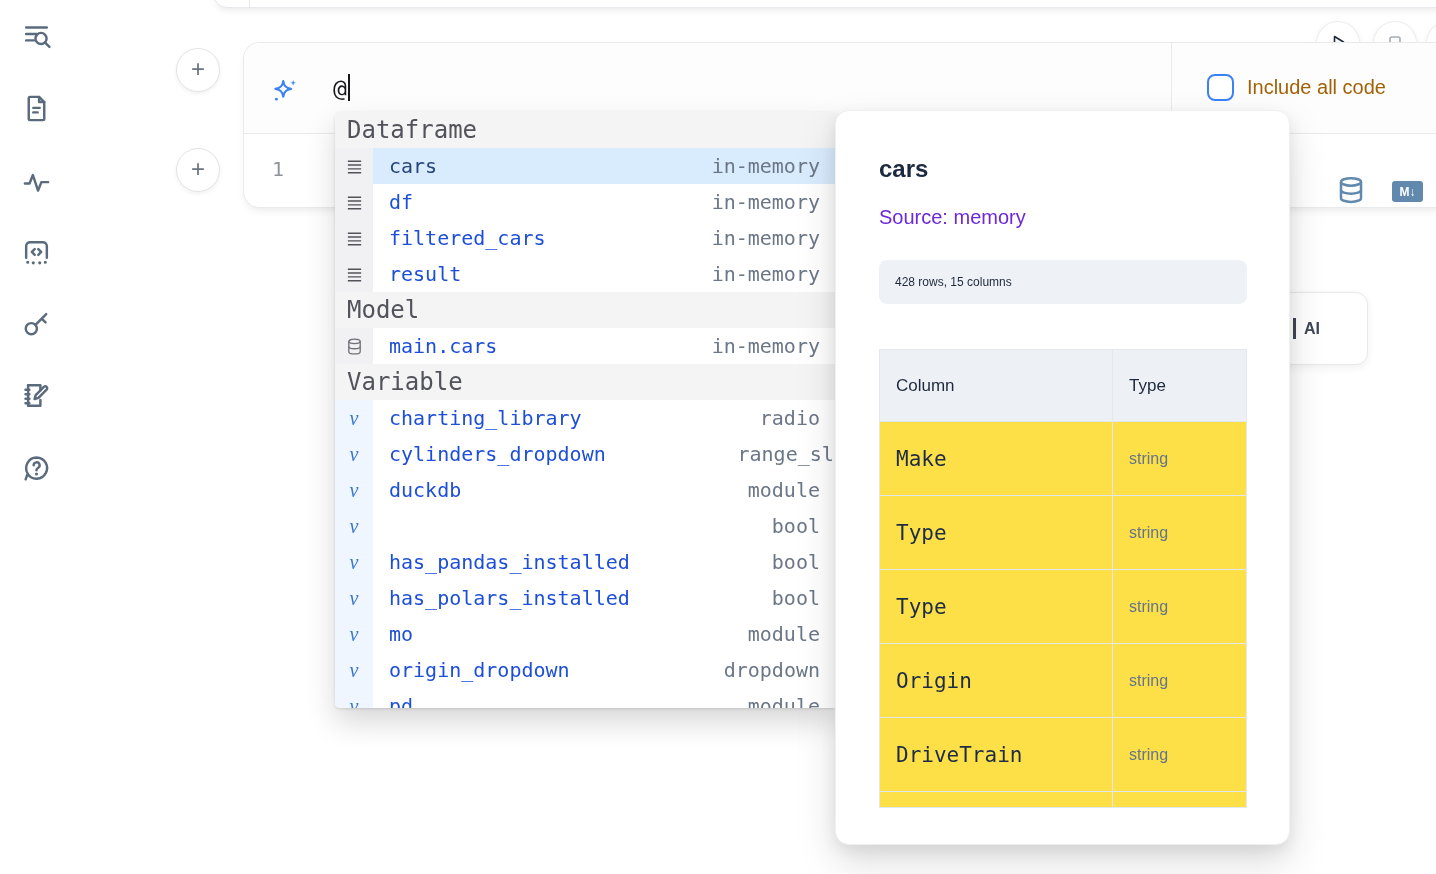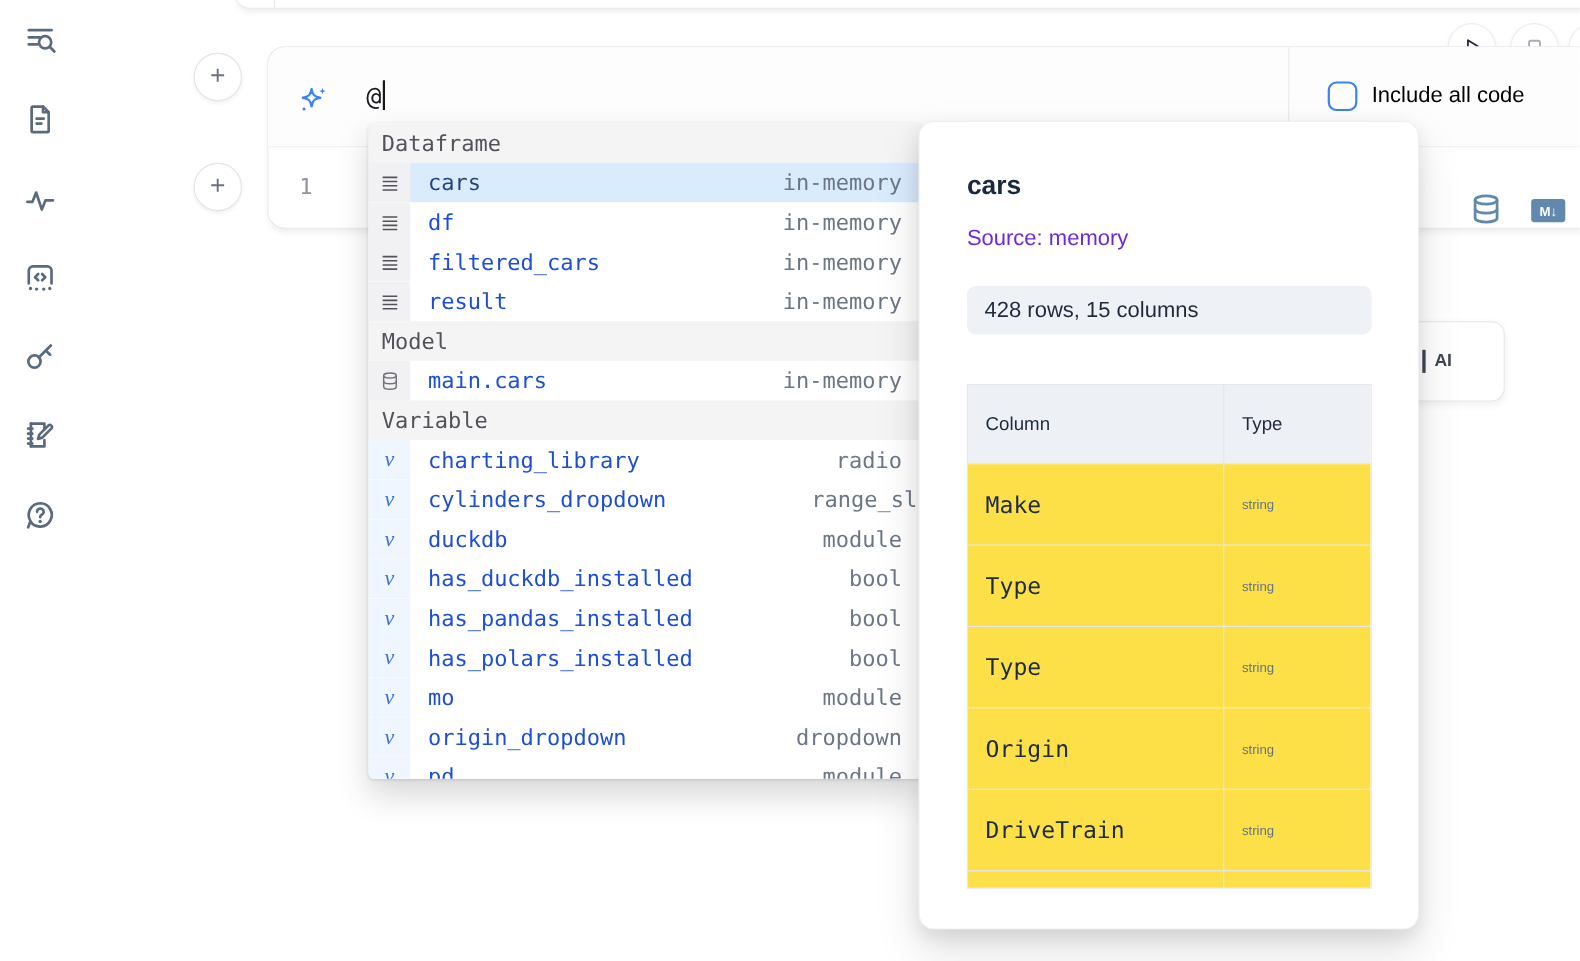--- a/index.html
+++ b/index.html
@@ -37,21 +37,21 @@
     box-shadow:0 5px 8px -3px rgba(0,0,0,.09); z-index:1; }
   .ai-section { position:absolute; left:0; top:0; right:0; height:91px;
     border-bottom:1px solid #e9eaec; background:#fdfdfe; border-radius:16px 16px 0 0; }
   .sparkle { position:absolute; left:27px; top:34px; width:28px; height:28px; }
   .prompt-text { position:absolute; left:89px; top:32px; font-size:23px; color:#18181b; }
   .caret { display:inline-block; width:2px; height:27px; background:#18181b;
     vertical-align:middle; margin-left:1px; margin-top:-4px; }
   .ai-vdiv { position:absolute; left:927px; top:0; height:90px; width:1px; background:#e9eaec; }
   .include-wrap { position:absolute; left:963px; top:31px; display:flex; align-items:center; cursor:pointer; }
   .checkbox { width:27px; height:27px; border:2px solid #3b82f6; border-radius:8px; background:#fff; }
-  .include-label { margin-left:13px; font-size:20px; color:#000000; }
+  .include-label { margin-left:13px; font-size:20px; color:#a16207; }
 
   .code-section { position:absolute; left:0; top:92px; right:0; bottom:0; }
   .line-no { position:absolute; left:28px; top:22px; font-size:20px; color:#8e939c; }
   .cell-action { position:absolute; border:none; background:transparent; cursor:pointer; }
   .db-action { left:1092px; top:40px; }
   .db-action svg { width:30px; height:30px; stroke:#6089ad; fill:none; stroke-width:2; }
   .md-action { left:1148px; top:46px; width:31px; height:21px; background:#6089ad; border-radius:3px;
     color:#fff; font-size:12px; font-weight:bold; display:flex; align-items:center; justify-content:center;
     letter-spacing:0; font-family:"Liberation Sans",sans-serif; }
 
@@ -59,51 +59,51 @@
   .ai-card { position:absolute; left:1240px; top:292px; width:128px; height:73px;
     background:#fff; border:1px solid #e7e8ea; border-radius:12px;
     box-shadow:0 3px 8px rgba(0,0,0,.06); z-index:5; display:flex; align-items:center; cursor:pointer; }
   .ai-card .stem { width:3px; height:21px; background:#3f4654; margin-left:52px; }
   .ai-card .lbl { margin-left:8px; font-size:16px; font-weight:bold; color:#3f4654; }
 
   
   .dropdown { position:absolute; left:335px; top:112px; width:503px; height:596px; background:#fff;
     border-radius:5px; box-shadow:0 1px 3px rgba(0,0,0,.12), 0 14px 30px rgba(0,0,0,.16);
     overflow:hidden; z-index:20; }
-  .ac-header { height:36px; background:#f4f4f5; color:#52525b; font-size:20px;
+  .ac-header { height:36px; background:#f4f4f5; color:#52525b; font-size:24px;
     display:flex; align-items:center; padding-left:12px;text-align:center; }
   .ac-row { height:36px; display:flex; align-items:center; background:#fff; cursor:pointer; overflow:hidden; }
   .ac-row.sel { background:#d9ecfd; }
   .gut { width:38px; align-self:stretch; background:#f1f1f3; flex-shrink:0;
     display:flex; align-items:center; justify-content:center; }
   .gut.var { background:#eff6ff; }
   .gut svg { width:19px; height:19px; }
   .vg { font-family:"Liberation Serif", serif; font-style:italic; font-size:20px; color:#3b74d1; }
   .nm { margin-left:16px; font-size:20px; color:#1d4ed8; white-space:nowrap; }
   .sel .nm { color:#27457c; }
   .tp { margin-left:auto; margin-right:18px; font-size:20px; color:#6b7686; white-space:nowrap; }
   .ac-row.clip .tp { margin-right:-44px; }
 
   
   .popover { position:absolute; left:835px; top:110px; width:455px; height:735px; background:#fff;
     border:1px solid #f0f0f2; border-radius:14px;
     box-shadow:0 6px 16px rgba(0,0,0,.08), 0 18px 40px rgba(0,0,0,.13); z-index:30; }
   .pv-title { position:absolute; left:43px; top:44px; font-size:24px; font-weight:bold; color:#1b2940; }
   .pv-source { position:absolute; left:43px; top:95px; font-size:20px; color:#6d28d9; }
   .pv-pill { position:absolute; left:43px; top:149px; width:368px; height:44px; background:#eef2f7;
-    border-radius:8px; display:flex; align-items:center; padding-left:16px; font-size:20px; color:#1e293b; }
+    border-radius:8px; display:flex; align-items:center; padding-left:16px; font-size:12px; color:#1e293b; }
   .pv-table { position:absolute; left:43px; top:238px; width:368px; height:459px;
     border:1px solid #e3e8ee; overflow:hidden; }
   .pv-tr { display:flex; height:74px; border-bottom:1px solid #e3e8ee; background:#fde047; }
   .pv-tr.hdr { height:72px; background:#edf1f6; }
   .pv-c1 { width:233px; border-right:1px solid #e3e8ee; display:flex; align-items:center; padding-left:16px; }
   .pv-c2 { flex:1; display:flex; align-items:center; padding-left:16px; }
   .pv-tr.hdr .pv-c1, .pv-tr.hdr .pv-c2 { font-size:17px; color:#1e293b; }
   .pv-col-name { font-size:21px; color:#1d2b45; }
-  .pv-col-type { font-size:12px; color:#64748b; }
+  .pv-col-type { font-size:16px; color:#64748b; }
 </style>
 </head>
 <body>
 
 <div class="prev-cell">
   <div class="vdiv"></div>
 </div>
 
 <div>
   <button class="side-btn" style="top:18px">
@@ -284,21 +284,20 @@
     <span class="gut var">
         <span class="vg">v</span>
       </span>
     <span class="nm">duckdb</span>
     <span class="tp">module</span>
   </div>
   <div class="ac-row">
     <span class="gut var">
         <span class="vg">v</span>
       </span>
-    <span class="nm">has_duckdb_installed</span>
     <span class="tp">bool</span>
   </div>
   <div class="ac-row">
     <span class="gut var">
         <span class="vg">v</span>
       </span>
     <span class="nm">has_pandas_installed</span>
     <span class="tp">bool</span>
   </div>
   <div class="ac-row">

